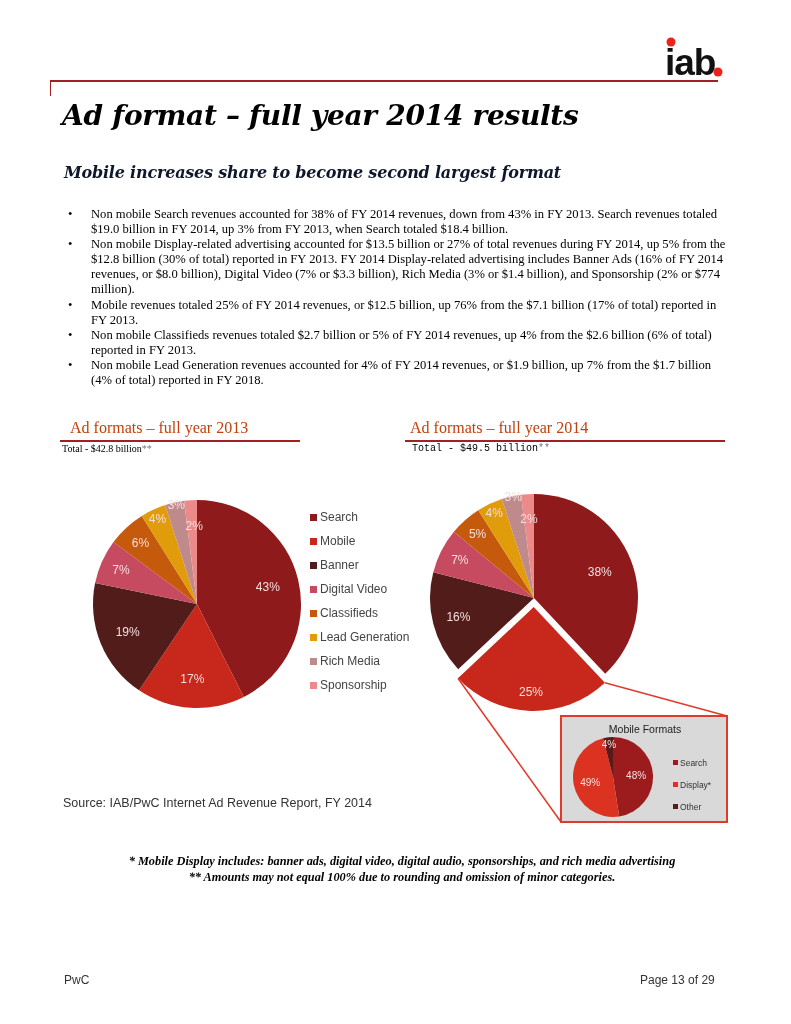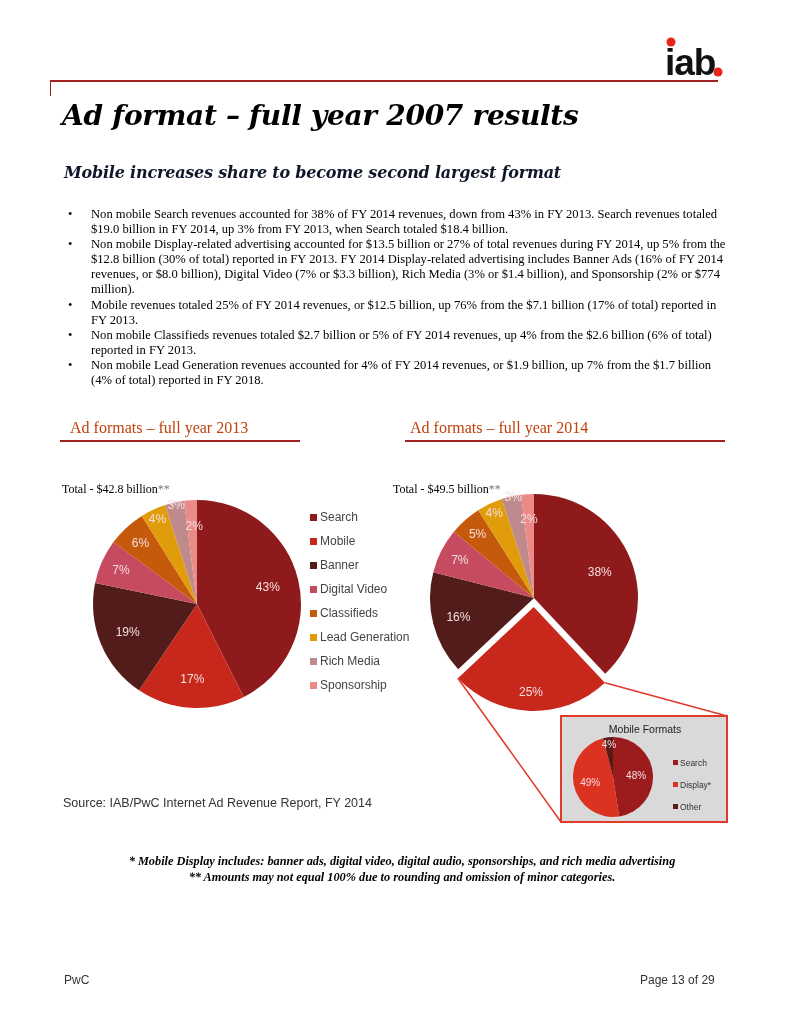--- a/index.html
+++ b/index.html
@@ -6,21 +6,21 @@
   body { width:791px; height:1024px; position:relative; overflow:hidden; font-family:"DejaVu Serif", serif; color:#000; }
   .abs { position:absolute; }
   .rule { position:absolute; background:#a32020; }
   #logo { left:650px; top:30px; width:80px; height:50px; }
   #title { left:62px; top:99px; font-family:"DejaVu Serif", serif; font-style:italic; font-weight:bold; font-size:28px; letter-spacing:-0.3px; white-space:nowrap; }
   #subtitle { left:64px; top:163px; font-family:"DejaVu Serif", serif; font-style:italic; font-weight:bold; font-size:16px; color:#0f172a; white-space:nowrap; letter-spacing:-0.2px; }
   #bullets { left:62px; top:207px; width:665px; margin:0; padding:0; list-style:none; font-family:"Liberation Serif", serif; font-size:12.6px; line-height:15.1px; }
   #bullets li { position:relative; padding-left:29px; }
   #bullets li .dot { position:absolute; left:6px; top:0; }
   .chart-head { font-family:"Liberation Serif", serif; font-weight:normal; font-size:16px; color:#c2410c; white-space:nowrap; }
-  .chart-total { font-family:"Liberation Serif", serif; font-size:12px; white-space:nowrap;margin-top:39px; }
+  .chart-total { font-family:"Liberation Serif", serif; font-size:10px; white-space:nowrap; }
   .chart-total .stars { color:#777; }
   .legend { left:310px; top:505px; font-family:"Liberation Sans", sans-serif; font-size:12px; color:#444; }
   .legend .item { height:24px; display:flex; align-items:center; white-space:nowrap; }
   .legend .sw { width:7px; height:7px; margin-right:3px; display:inline-block; }
   svg text { font-family:"Liberation Sans", sans-serif; }
   #source { left:63px; top:796px; font-family:"Liberation Sans", sans-serif; font-size:12.5px; color:#333; white-space:nowrap;text-align:right; }
   #footnotes { left:62px; top:854px; font-family:"Liberation Serif", serif; font-style:italic; font-weight:bold; font-size:12.3px; line-height:15.5px; width:680px;text-align:center; }
   #footnotes .indent { padding-left:17px; }
   #footer-left { left:64px; top:973px; font-family:"Liberation Sans", sans-serif; font-size:12px; color:#333; }
   #footer-right { left:640px; top:973px; font-family:"Liberation Sans", sans-serif; font-size:12px; color:#333; white-space:nowrap; }
@@ -29,38 +29,38 @@
 <body>
 
 <svg id="logo" class="abs" viewBox="0 0 80 50">
   <circle cx="21" cy="12" r="4.5" fill="#e8241c"></circle>
   <text x="15" y="45" font-family="Liberation Sans, sans-serif" font-weight="bold" font-size="37" fill="#111" letter-spacing="-1">iab</text>
   <circle cx="68" cy="42" r="4.5" fill="#e8241c"></circle>
 </svg>
 <div class="rule" style="left:50px; top:80px; width:668px; height:2px;"></div>
 <div class="rule" style="left:50px; top:80px; width:1px; height:16px;"></div>
 
-<div id="title" class="abs">Ad format – full year 2007 results</div>
+<div id="title" class="abs">Ad format – full year 2014 results</div>
 <div id="subtitle" class="abs">Mobile increases share to become second largest format</div>
 
 <ul id="bullets" class="abs">
   <li><span class="dot">•</span><span>Non mobile Search revenues accounted for 38% of FY 2014 revenues, down from 43% in FY 2013. Search revenues totaled $19.0 billion in FY 2014, up 3% from FY 2013, when Search totaled $18.4 billion.</span></li>
   <li><span class="dot">•</span><span>Non mobile Display-related advertising accounted for $13.5 billion or 27% of total revenues during FY 2014, up 5% from the $12.8 billion (30% of total) reported in FY 2013. FY 2014 Display-related advertising includes Banner Ads (16% of FY 2014 revenues, or $8.0 billion), Digital Video (7% or $3.3 billion), Rich Media (3% or $1.4 billion), and Sponsorship (2% or $774 million).</span></li>
   <li><span class="dot">•</span><span>Mobile revenues totaled 25% of FY 2014 revenues, or $12.5 billion, up 76% from the $7.1 billion (17% of total) reported in FY 2013.</span></li>
   <li><span class="dot">•</span><span>Non mobile Classifieds revenues totaled $2.7 billion or 5% of FY 2014 revenues, up 4% from the $2.6 billion (6% of total) reported in FY 2013.</span></li>
   <li><span class="dot">•</span><span>Non mobile Lead Generation revenues accounted for 4% of FY 2014 revenues, or $1.9 billion, up 7% from the $1.7 billion (4% of total) reported in FY 2018.</span></li>
 </ul>
 
 <div class="abs chart-head" style="left:70px; top:419px;">Ad formats – full year 2013</div>
 <div class="rule" style="left:60px; top:440px; width:240px; height:2px;"></div>
 <div class="abs chart-total" style="left:62px; top:443px;"><span>Total - $42.8 billion</span><span class="stars">**</span></div>
 
 <div class="abs chart-head" style="left:410px; top:419px;">Ad formats – full year 2014</div>
 <div class="rule" style="left:405px; top:440px; width:320px; height:2px;"></div>
-<div class="abs chart-total" style="left:393px; top:443px;"><span>Total - $49.5 billion</span><span class="stars">**</span></div>
+<div class="abs chart-total" style="left:412px; top:443px;font-family:Liberation Mono, monospace;"><span>Total - $49.5 billion</span><span class="stars">**</span></div>
 
 <svg id="charts" class="abs" style="left:0; top:0;" width="791" height="1024">
   <g id="pie2013">
       <path d="M197,604 L197,500 A104,104 0 0 1 243.78215110479414,696.8839616834263 Z" fill="#8e1a1c" stroke="none" stroke-width="0"></path>
       <path d="M197,604 L243.78215110479414,696.8839616834263 A104,104 0 0 1 139.05269711167546,690.360350207539 Z" fill="#c8281c" stroke="none" stroke-width="0"></path>
       <path d="M197,604 L139.05269711167546,690.360350207539 A104,104 0 0 1 95.11839599409551,583.1160644230052 Z" fill="#521c1a" stroke="none" stroke-width="0"></path>
       <path d="M197,604 L95.11839599409551,583.1160644230052 A104,104 0 0 1 113.43631671757775,542.0878781152267 Z" fill="#c64b60" stroke="none" stroke-width="0"></path>
       <path d="M197,604 L113.43631671757775,542.0878781152267 A104,104 0 0 1 141.76652224524344,515.8792706843911 Z" fill="#c65a0c" stroke="none" stroke-width="0"></path>
       <path d="M197,604 L141.76652224524344,515.8792706843911 A104,104 0 0 1 165.1700455228598,504.99063681659607 Z" fill="#e09c0a" stroke="none" stroke-width="0"></path>
       <path d="M197,604 L165.1700455228598,504.99063681659607 A104,104 0 0 1 184.09372972822112,500.8039332742192 Z" fill="#bf8a8c" stroke="none" stroke-width="0"></path>

